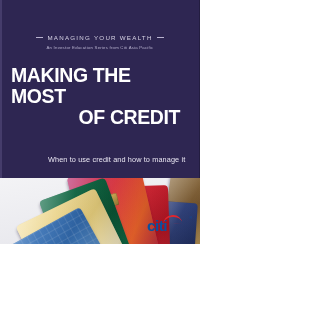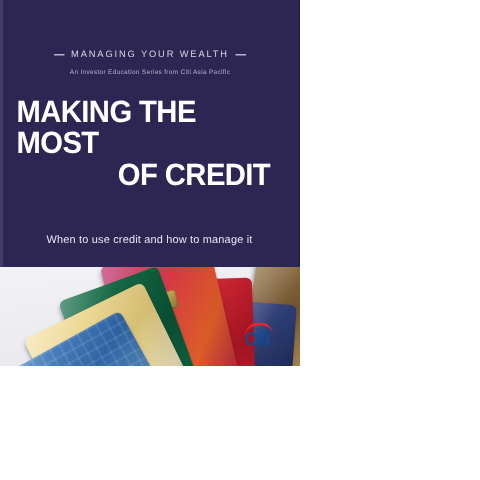--- a/index.html
+++ b/index.html
@@ -86,21 +86,21 @@
     font-stretch:condensed;
     transform:scaleX(0.95);
     transform-origin:left top;
   }
   .title-line-1 { display:block; text-align:left; }
   .title-line-2 { display:block; text-align:right; }
 
   
   .tagline {
     position:absolute;
-    left:31px; top:155px;
+    left:48px; top:155px;
     width:160px;
     z-index:10;
     color:#e9e6f2;
     font-size:7.3px;
     letter-spacing:0.12px;
     white-space:nowrap;
   }
 
   
   .photo {
@@ -218,23 +218,23 @@
 
   
   .citi-logo {
     position:absolute;
     right:9px; bottom:11px;
     z-index:20;
     width:44px; height:20px;
   }
   .citi-word {
     position:absolute;
-    left:16px; bottom:0;
+    left:0; bottom:0;
     font-size:15.5px;
-    font-weight:400;
+    font-weight:700;
     letter-spacing:-0.6px;
     color:#0a4f9e;
     line-height:15.5px;
   }
   .citi-arc {
     position:absolute;
     left:15.5px; top:1.5px;
     width:19px; height:9px;
     border:2.1px solid #e0262e;
     border-bottom:none;

